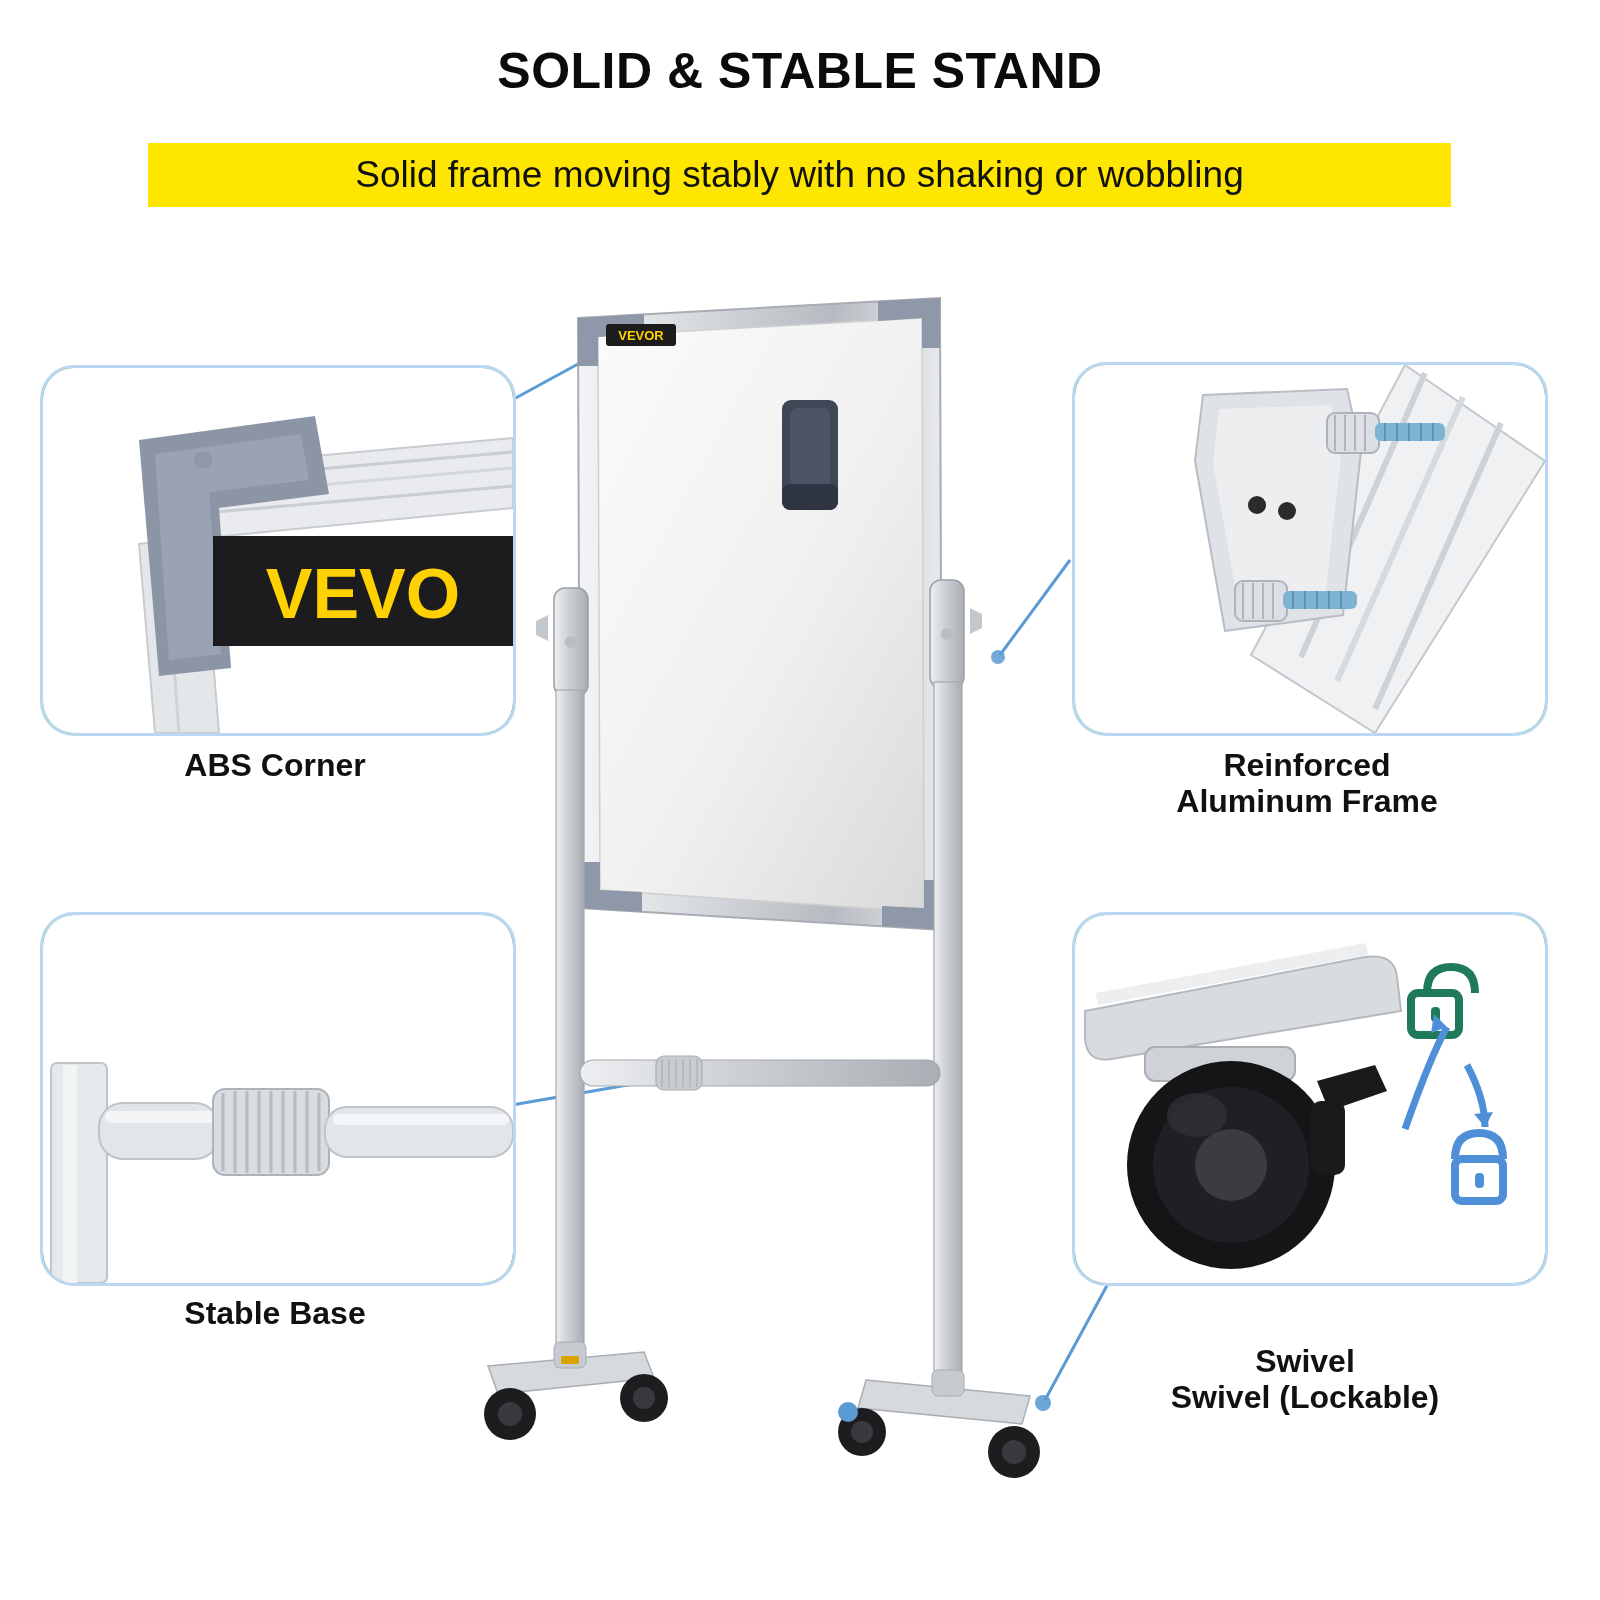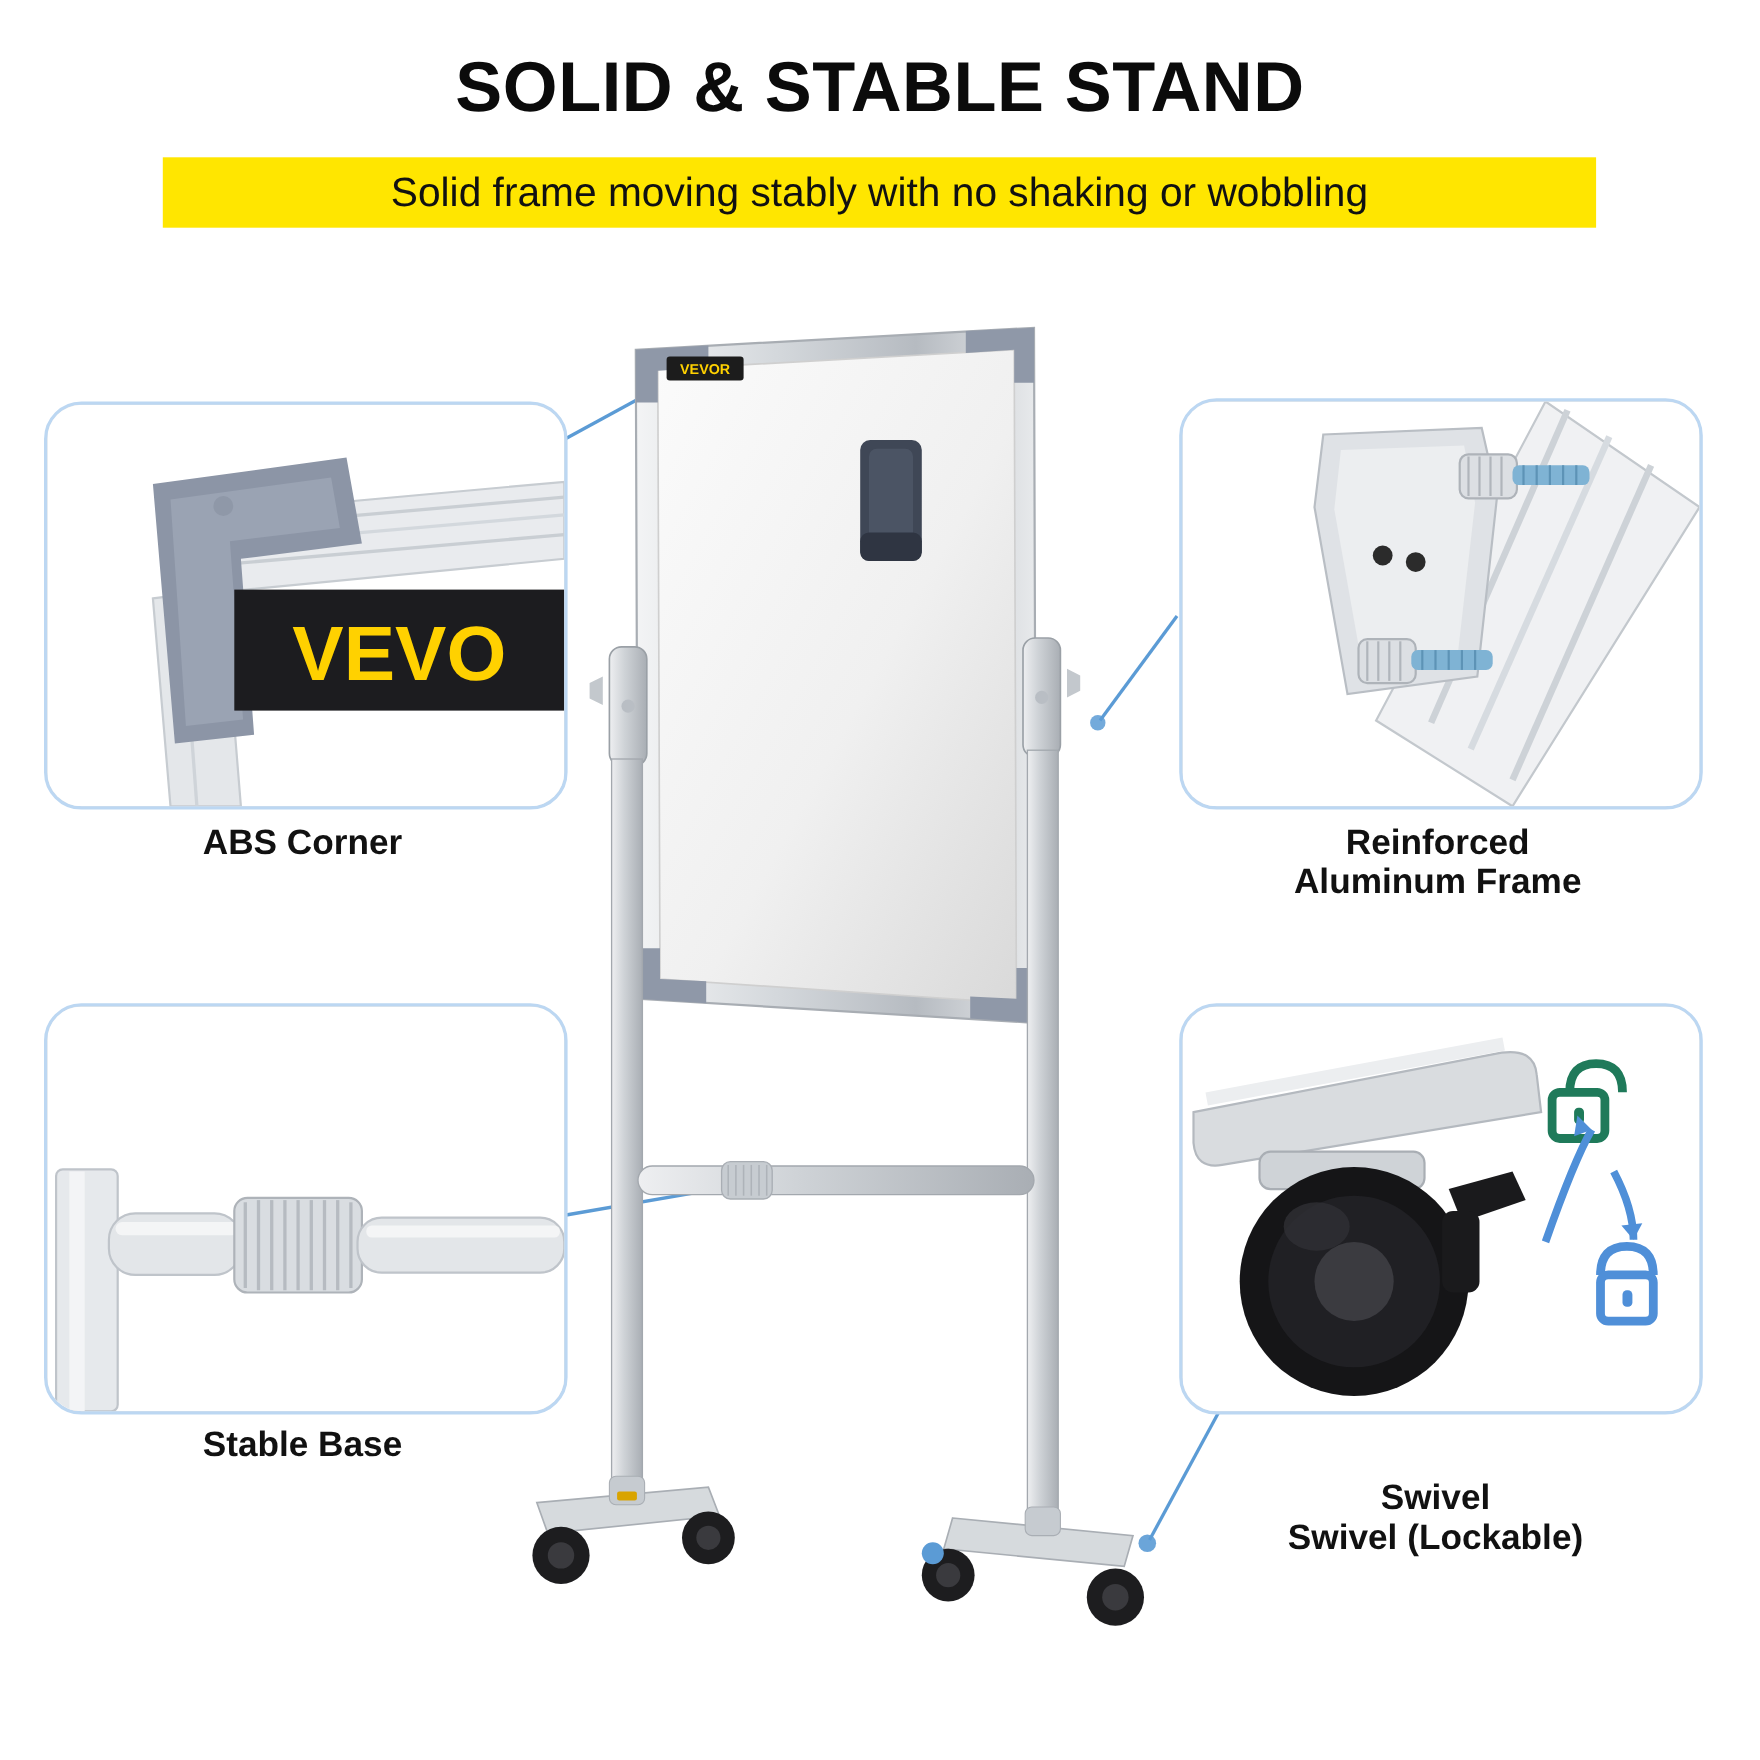--- a/index.html
+++ b/index.html
@@ -16,21 +16,21 @@
     color: #111111;
   }
 
   
   #main-title {
     position: absolute;
     left: 0;
     top: 42px;
     width: 1600px;
     text-align: center;
-    font-size: 64px;
+    font-size: 50px;
     font-weight: bold;
     letter-spacing: 0.5px;
     color: #0b0b0b;
     white-space: nowrap;
   }
   #subtitle-band {
     position: absolute;
     left: 148px;
     top: 143px;
     width: 1303px;
@@ -45,21 +45,21 @@
     font-weight: normal;
     color: #111111;
     white-space: nowrap;
   }
 
   
   .callout {
     position: absolute;
     border: 3px solid #bcd7f2;
     border-radius: 34px;
-    background: #e5e5e5;
+    background: #15803d;
     overflow: hidden;
   }
   .callout-label {
     position: absolute;
     font-size: 32px;
     font-weight: bold;
     line-height: 1.12;
     color: #111111;
     text-align: center;
   }

